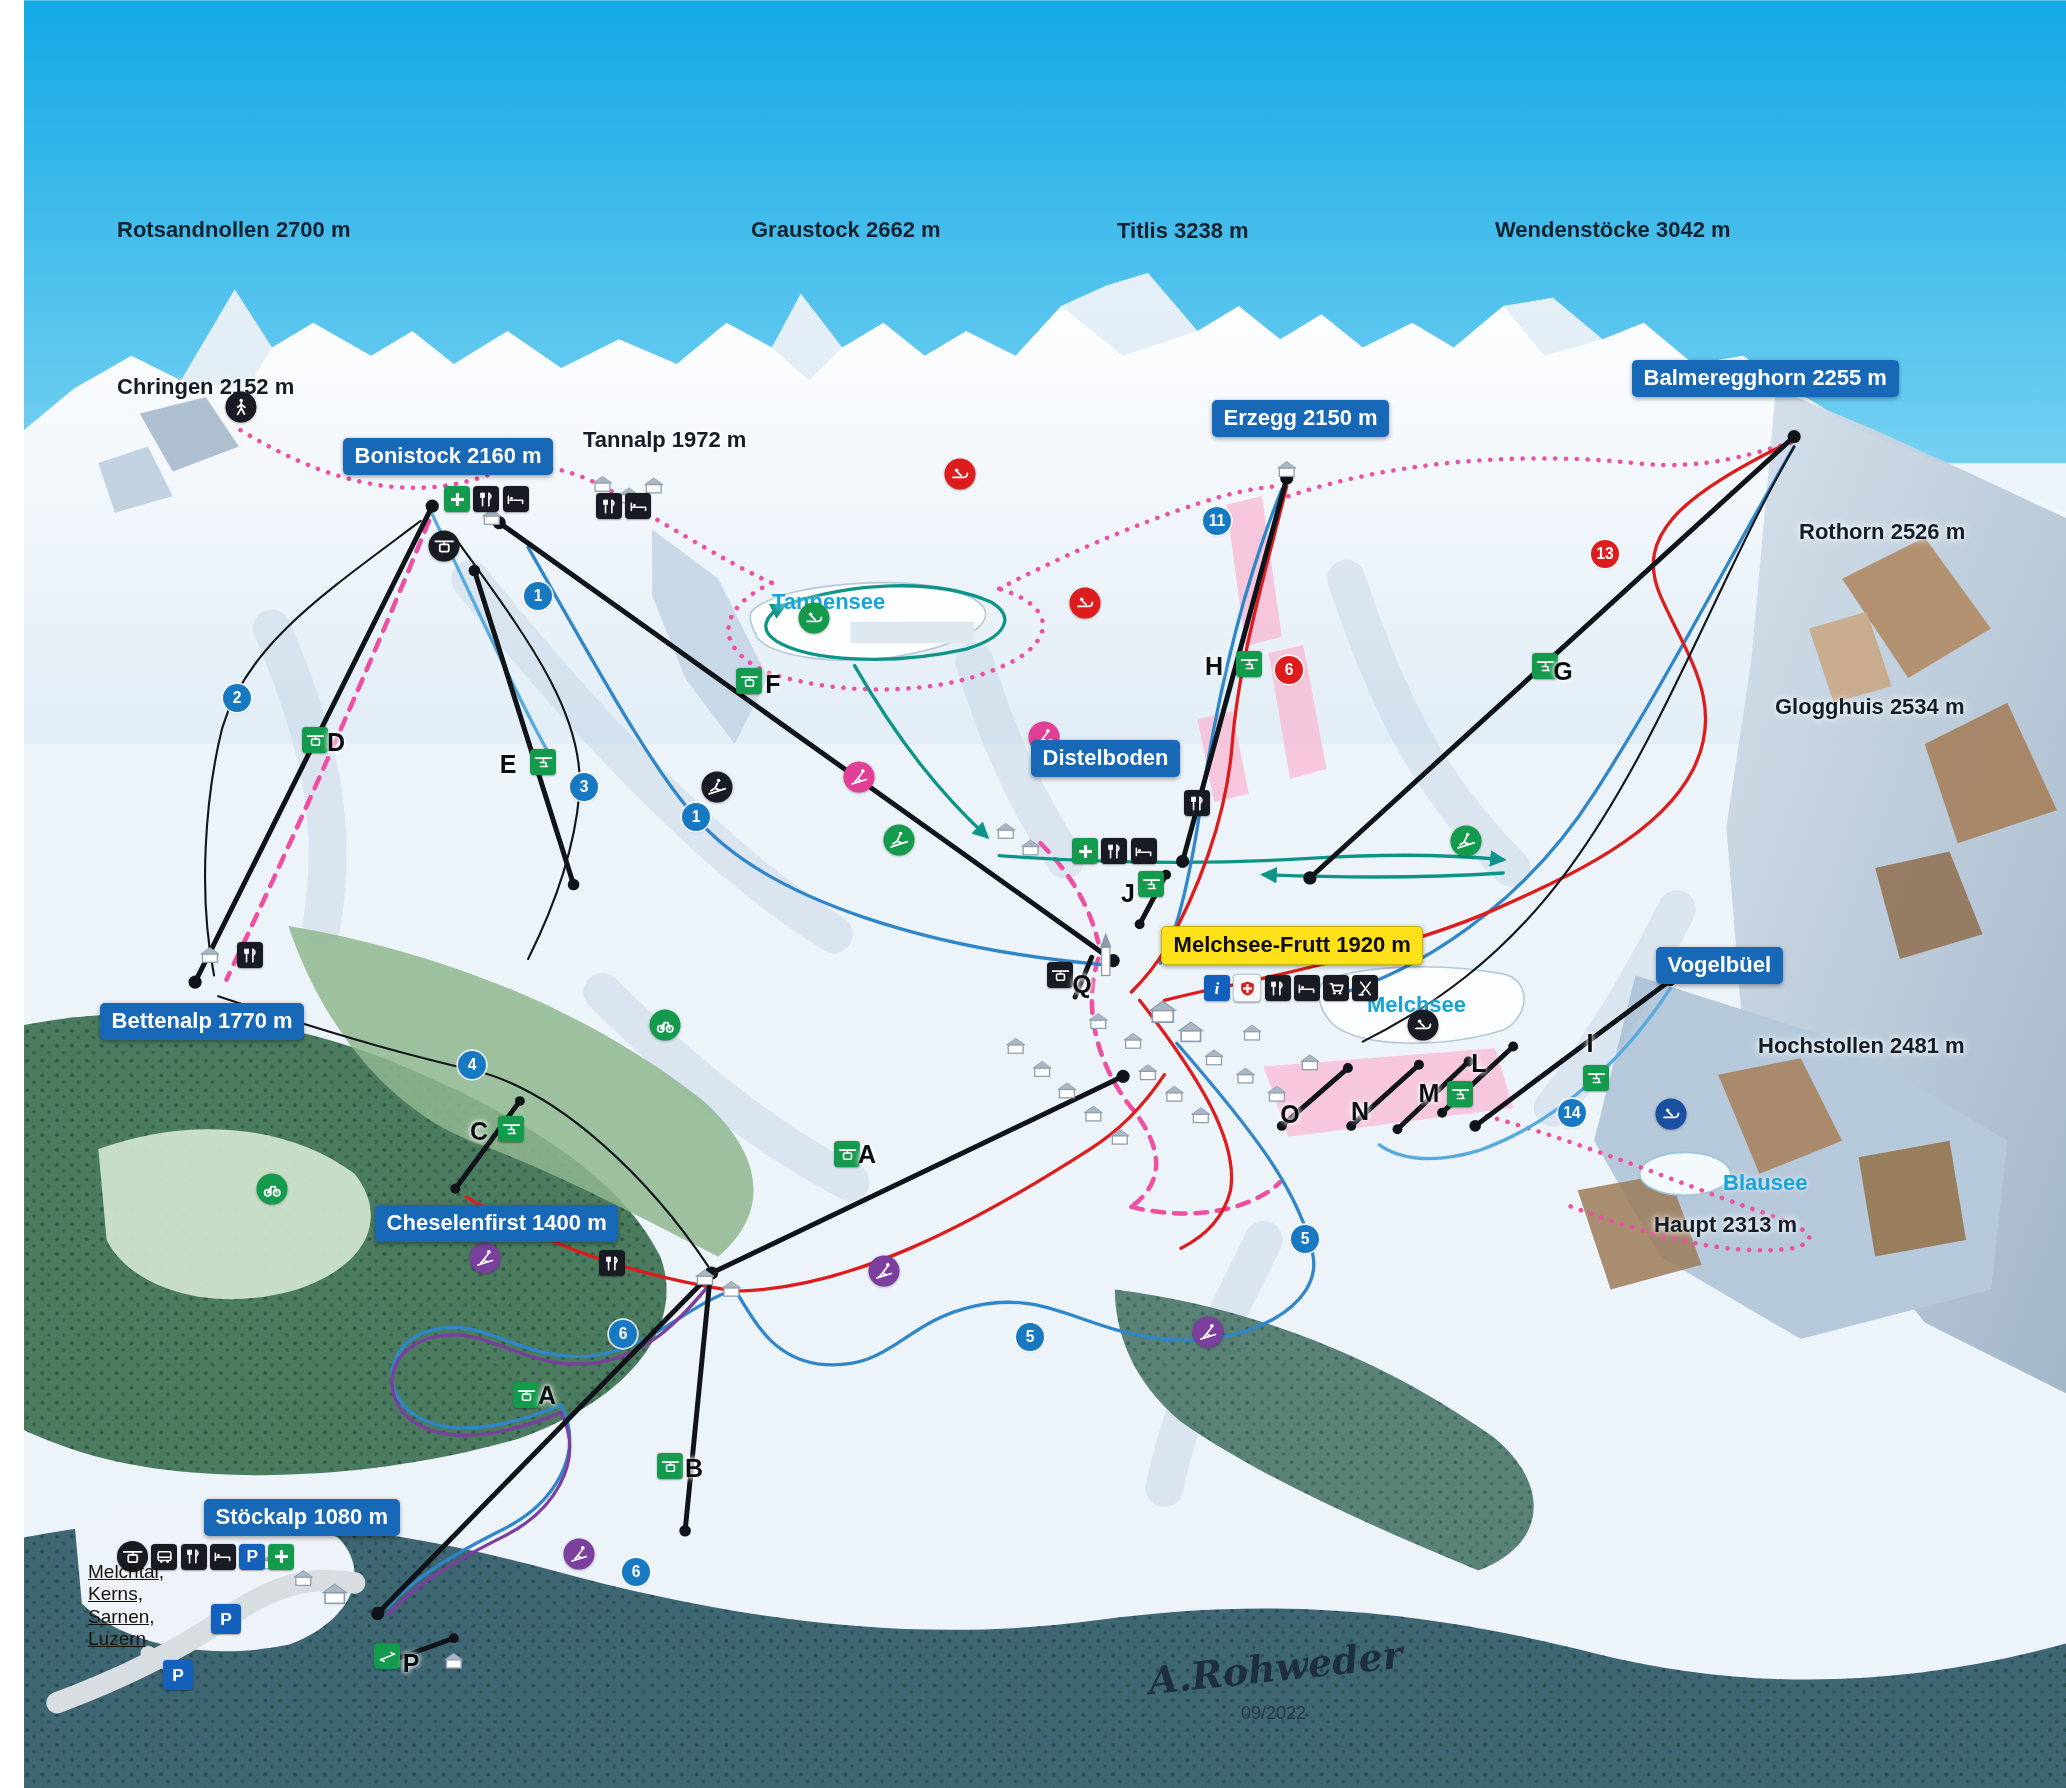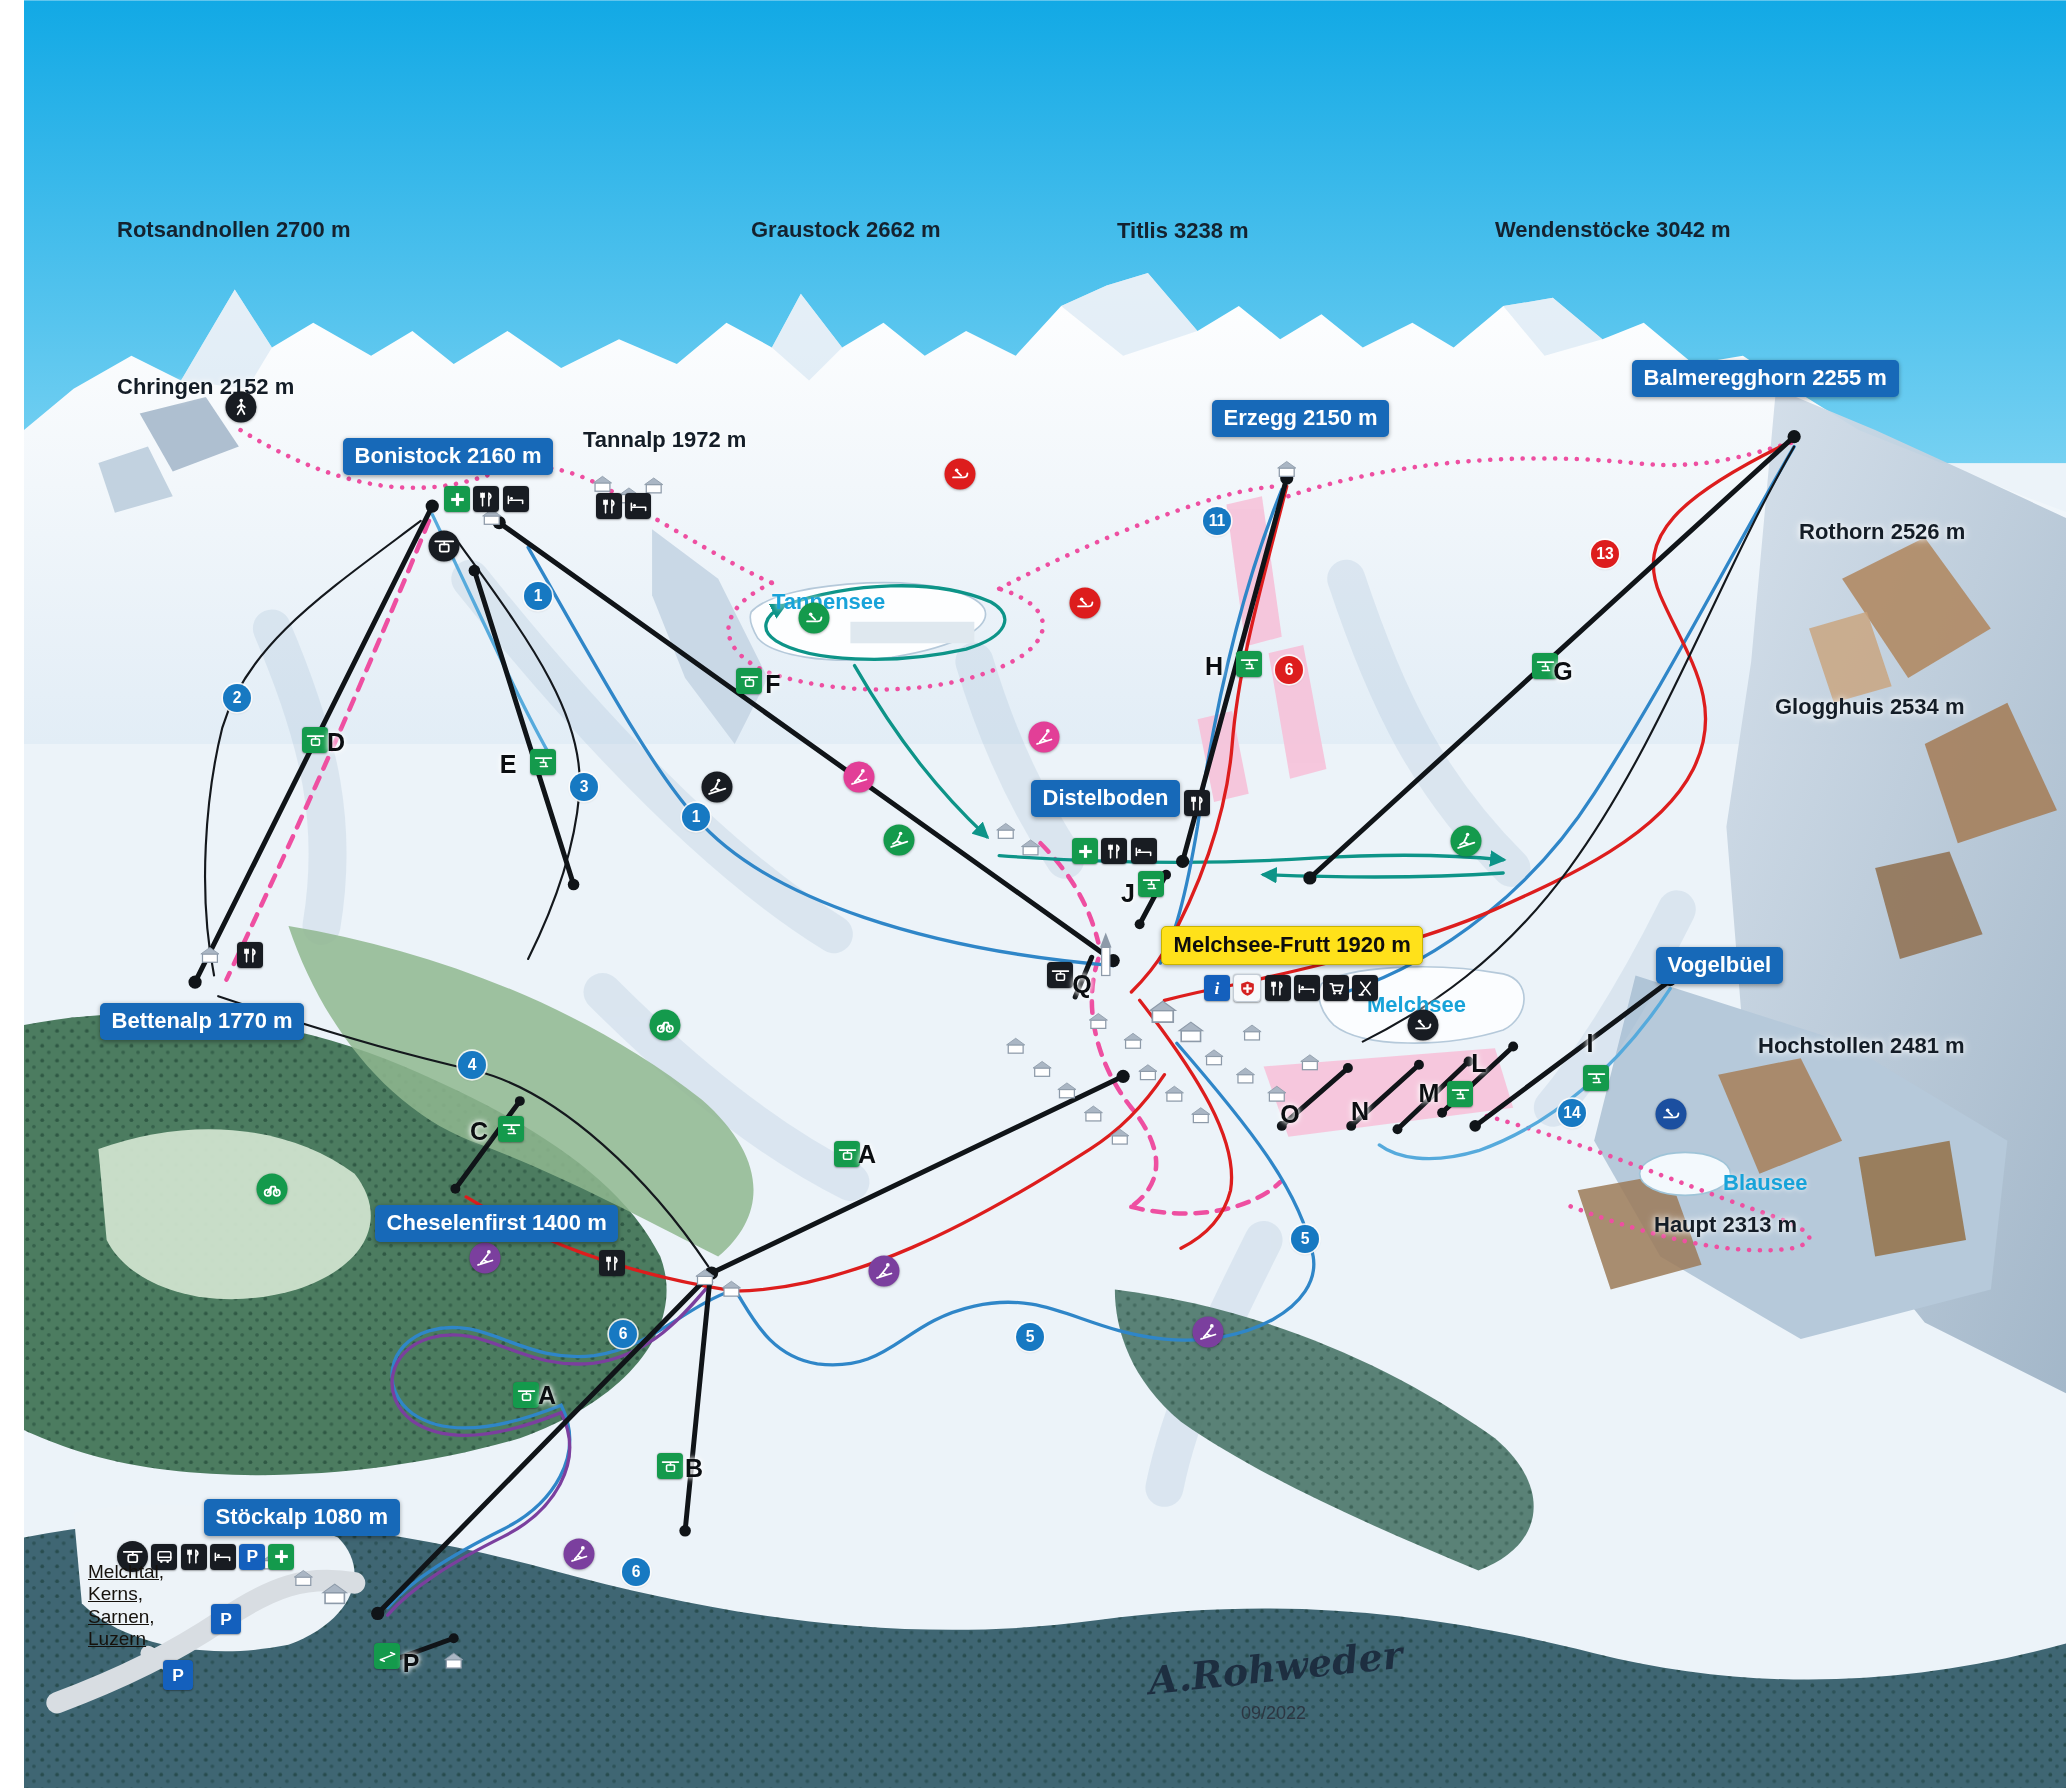--- a/index.html
+++ b/index.html
@@ -349,21 +349,21 @@
 <div class="lbl" style="left:1734px;top:1033px">Hochstollen 2481 m</div>
 <div class="lbl" style="left:1630px;top:1212px">Haupt 2313 m</div>
 
 <div class="lbl lake" style="left:748px;top:589px">Tannensee</div>
 <div class="lbl lake" style="left:1343px;top:992px">Melchsee</div>
 <div class="lbl lake" style="left:1699px;top:1170px">Blausee</div>
 
 <div class="badge" style="left:1608px;top:360px">Balmeregghorn 2255 m</div>
 <div class="badge" style="left:319px;top:438px">Bonistock 2160 m</div>
 <div class="badge" style="left:1188px;top:400px">Erzegg 2150 m</div>
-<div class="badge" style="left:1007px;top:780px">Distelboden</div>
+<div class="badge" style="left:1007px;top:740px">Distelboden</div>
 <div class="badge" style="left:76px;top:1003px">Bettenalp 1770 m</div>
 <div class="badge" style="left:351px;top:1205px">Cheselenfirst 1400 m</div>
 <div class="badge" style="left:180px;top:1499px">Stöckalp 1080 m</div>
 <div class="badge" style="left:1632px;top:947px">Vogelbüel</div>
 <div class="badge yellow" style="left:1137px;top:926px">Melchsee-Frutt 1920 m</div>
 
 <div class="letter" style="left:843px;top:1154px">A</div>
 <div class="letter" style="left:523px;top:1395px">A</div>
 <div class="letter" style="left:670px;top:1468px">B</div>
 <div class="letter" style="left:455px;top:1131px">C</div>

